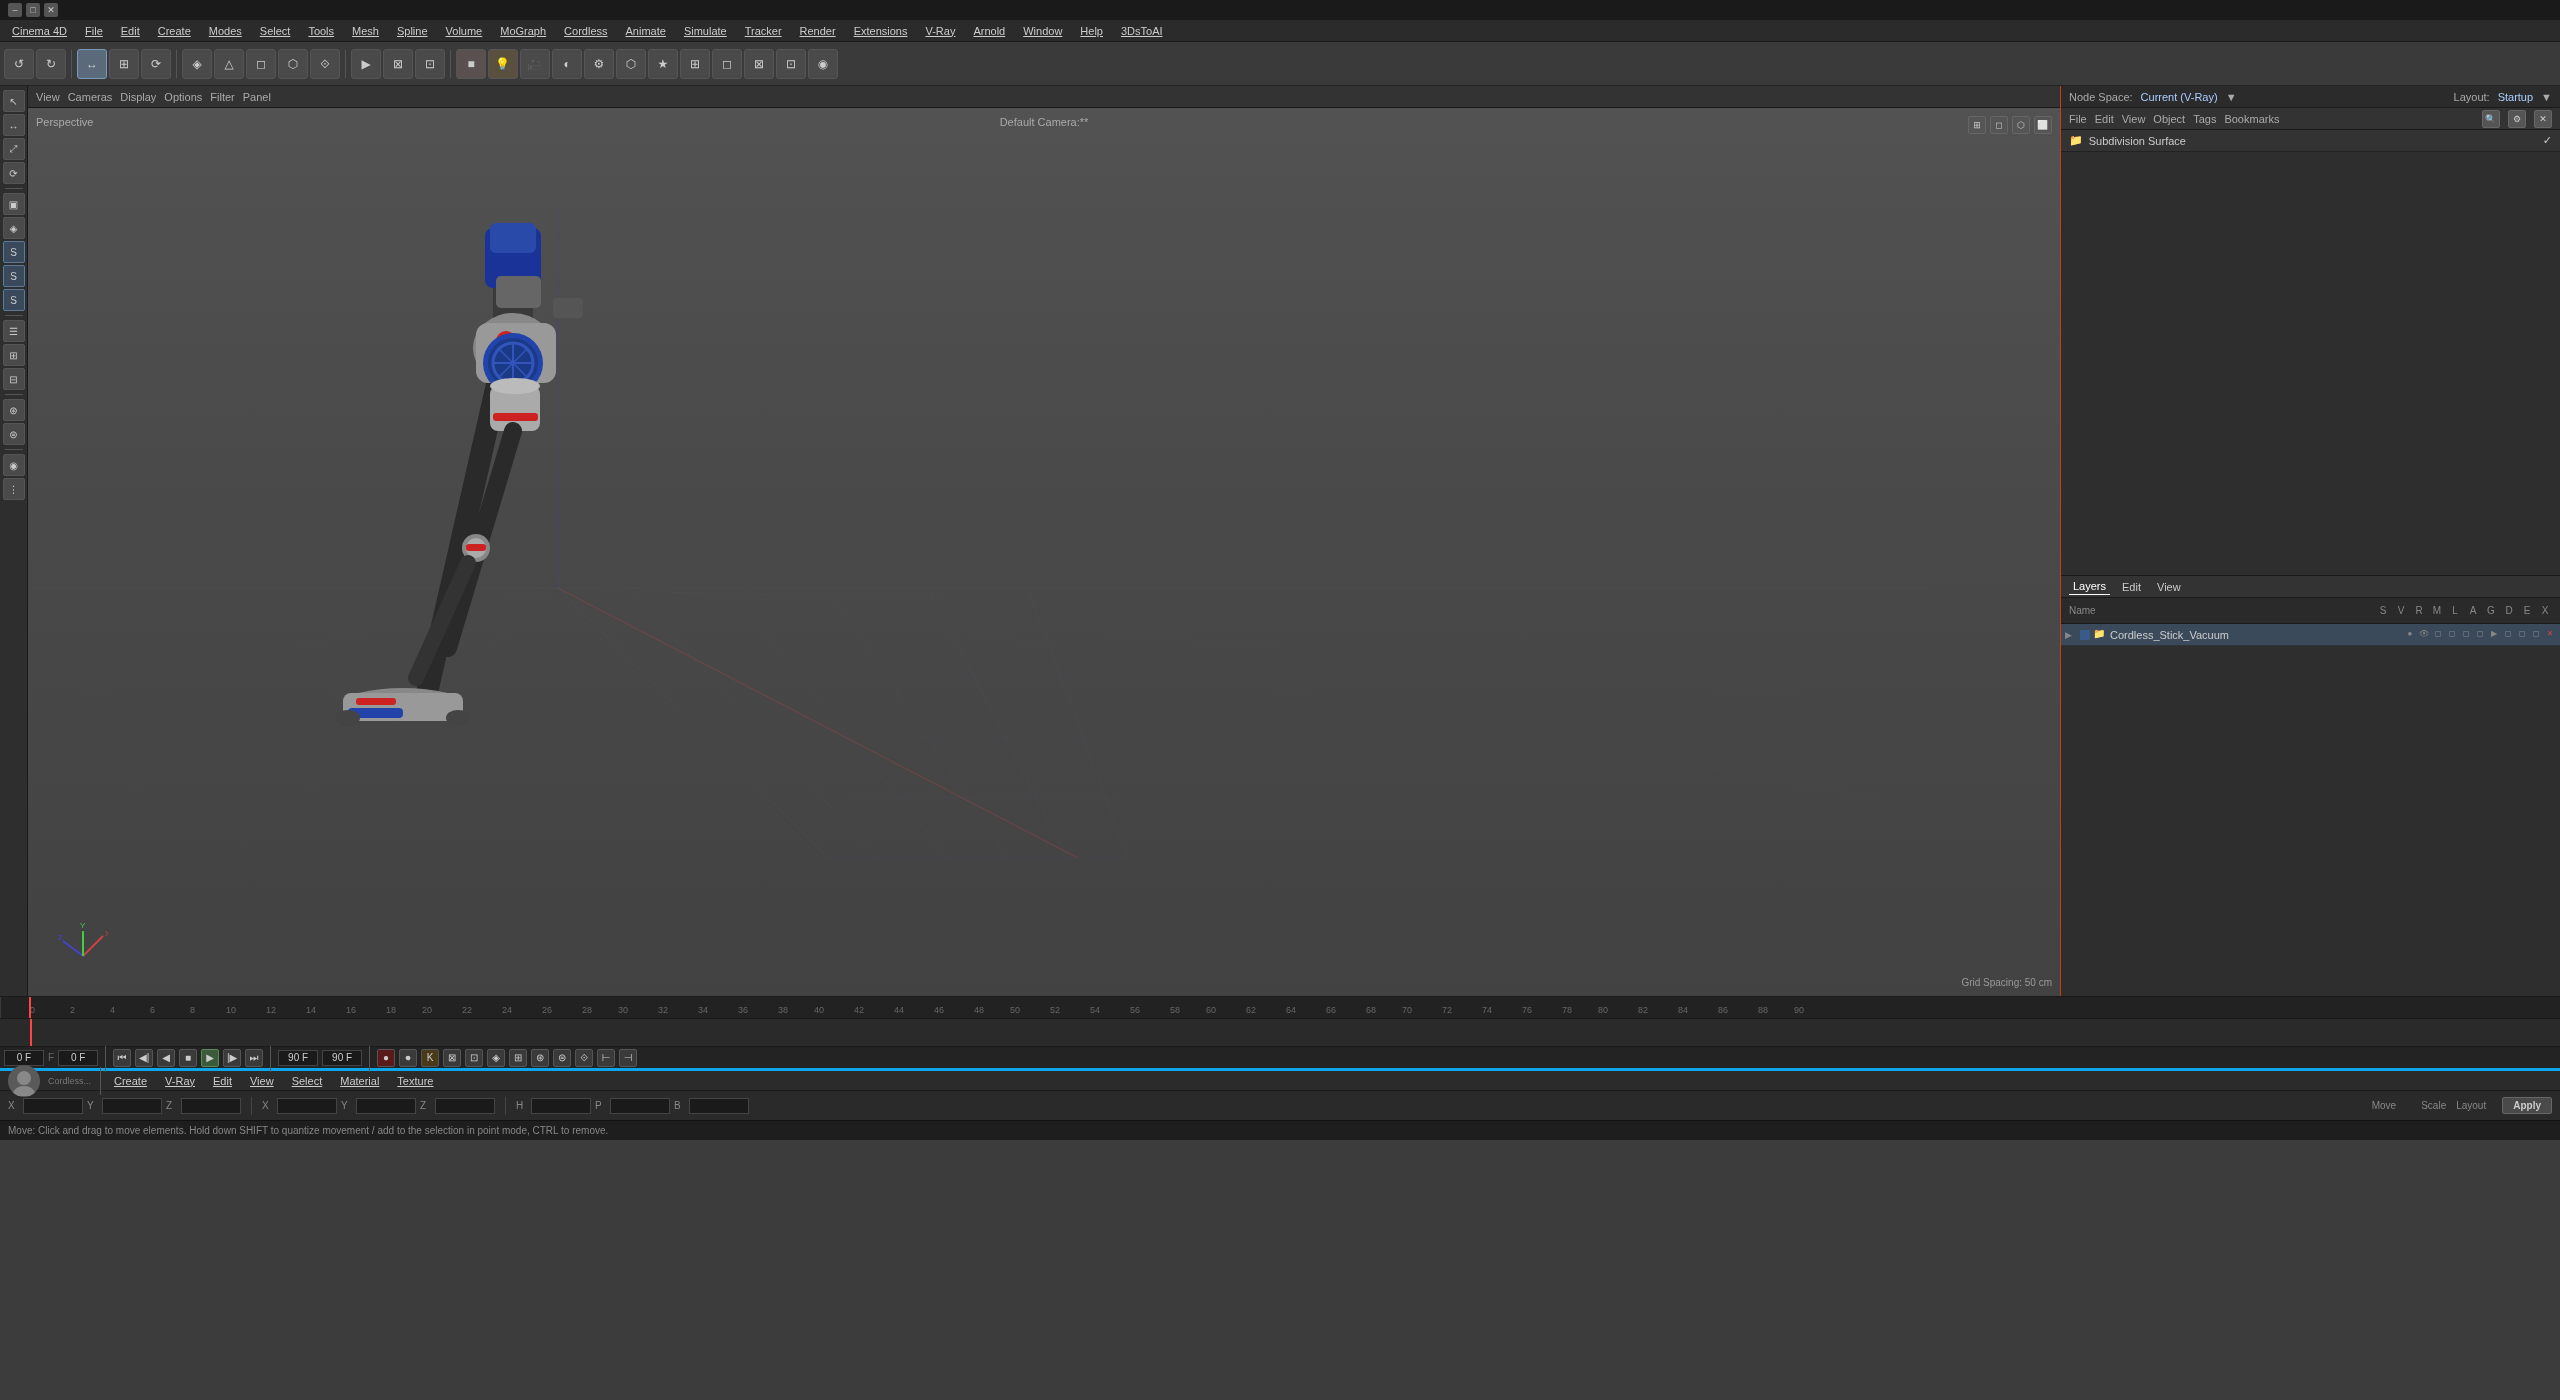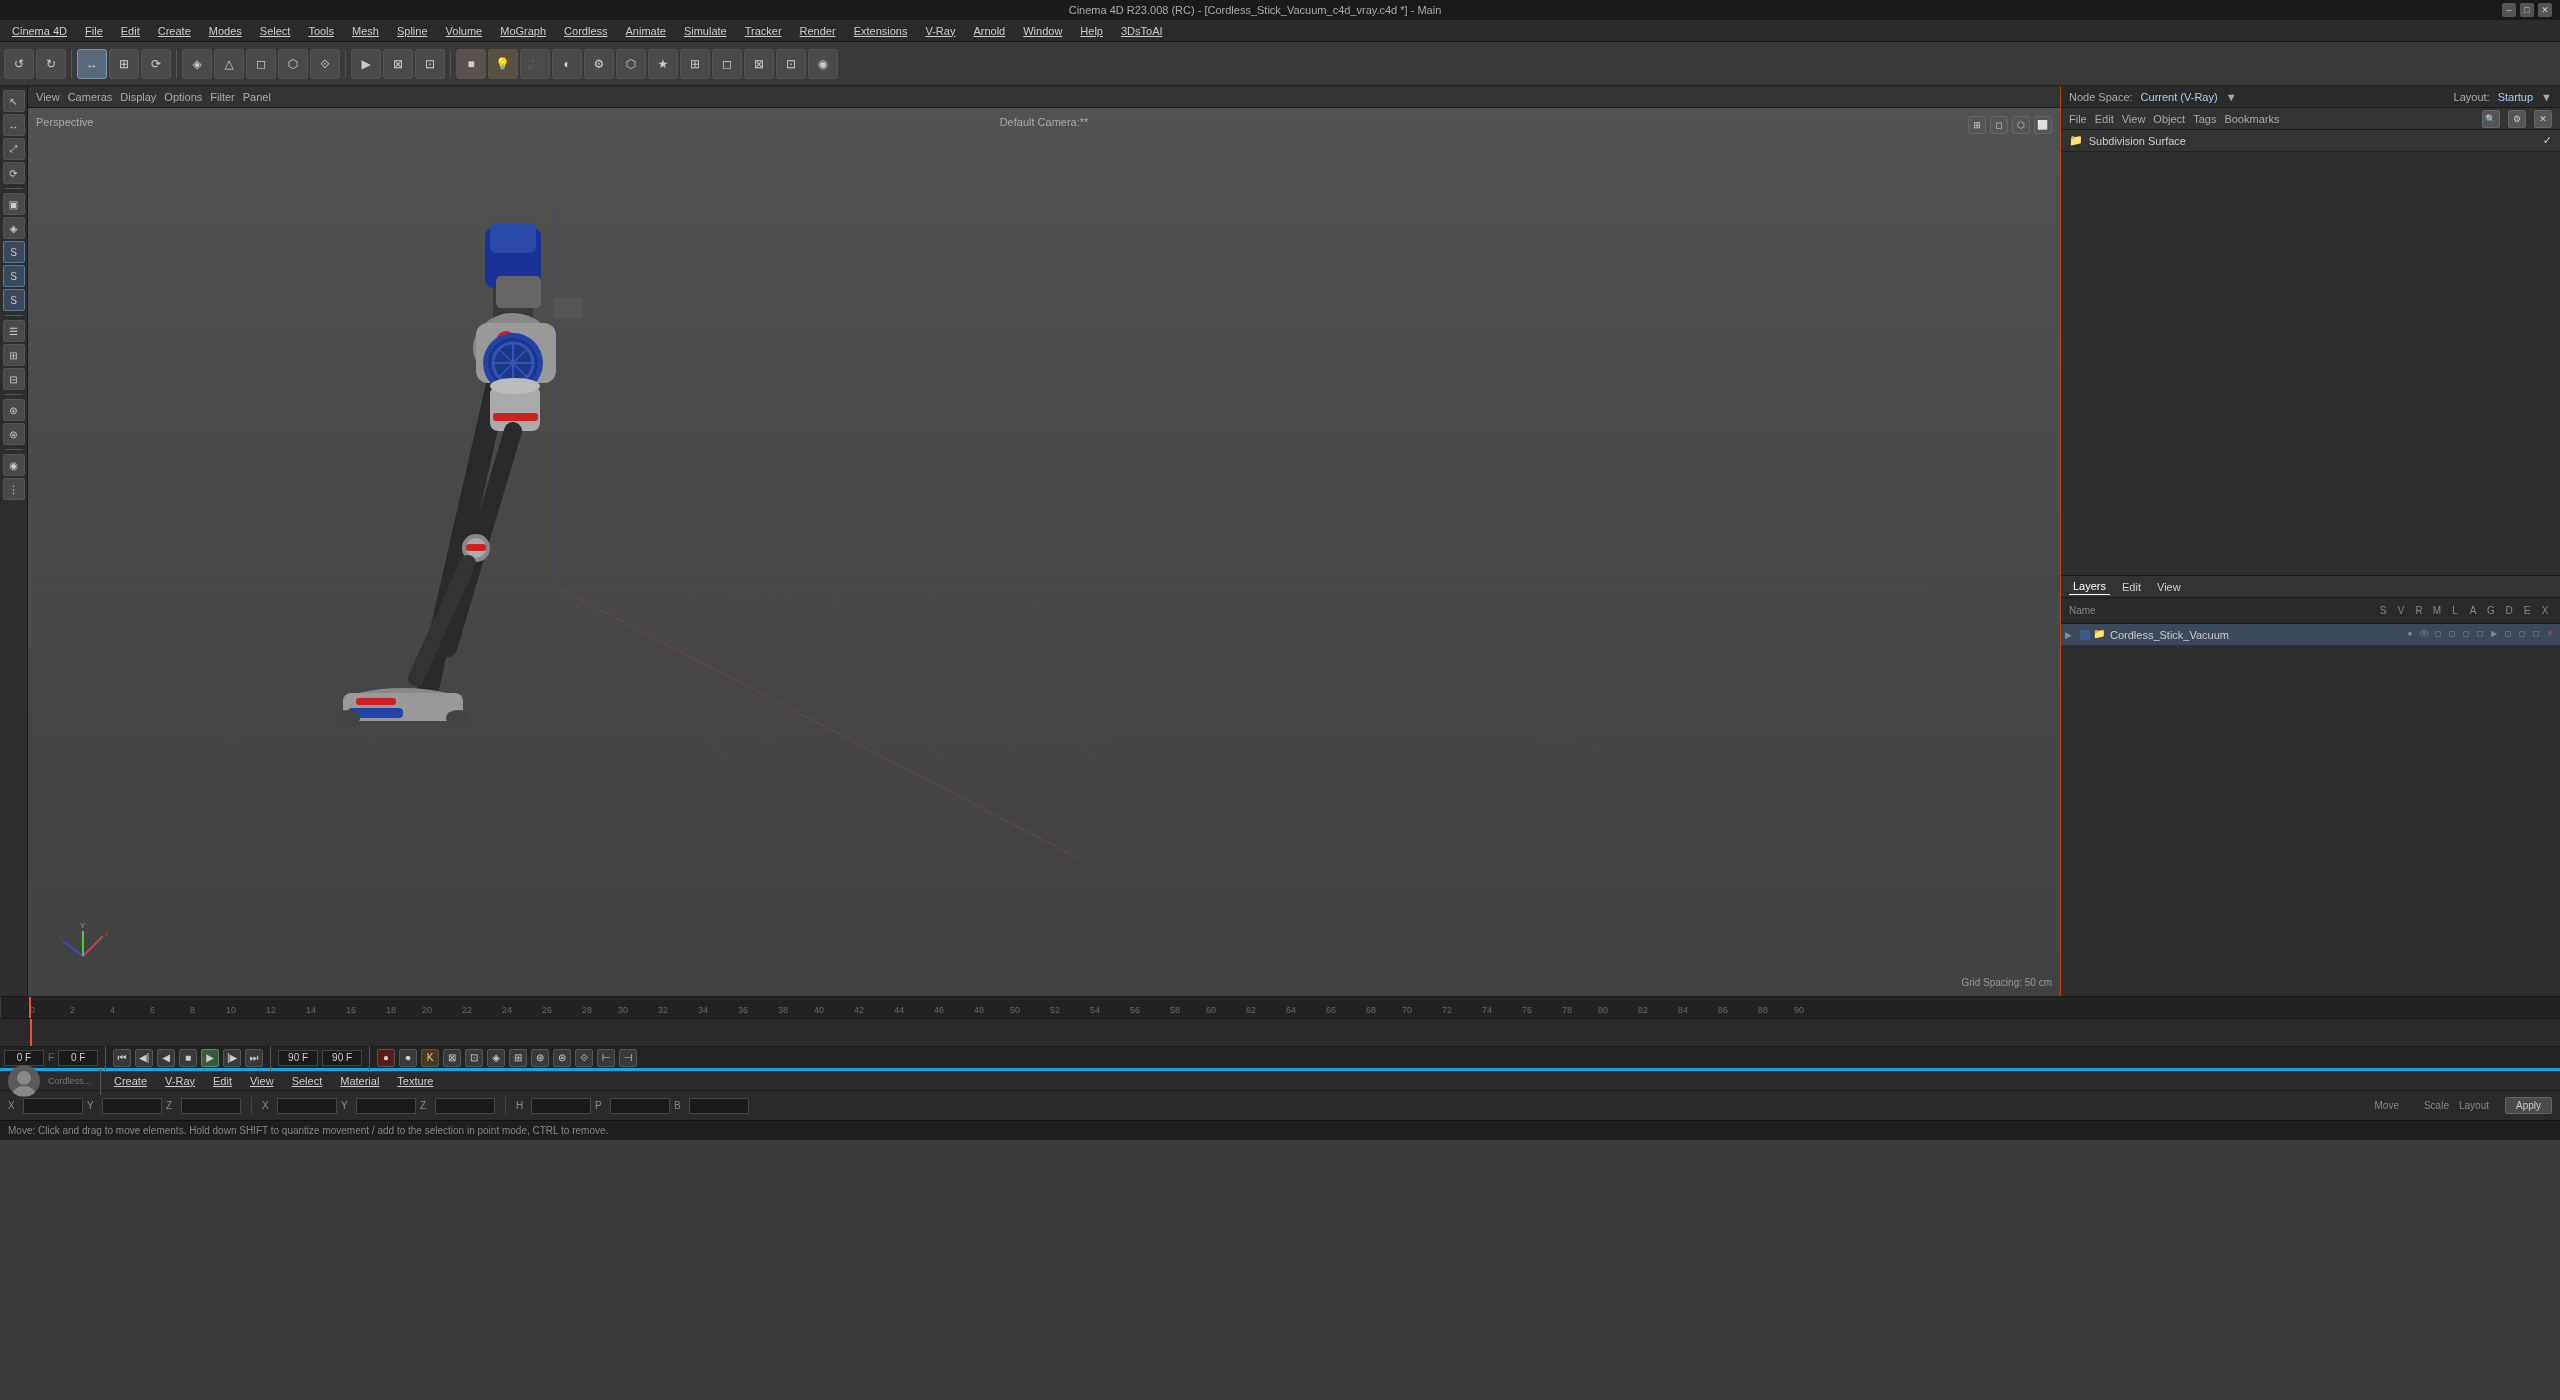--- a/index.html
+++ b/index.html
@@ -356,21 +356,21 @@
     .coord-input {
       width: 60px; height: 16px;
       background: #1a1a1a; border: 1px solid #444;
       color: #ccc; font-size: 10px;
       padding: 1px 4px;
     }
     .coord-separator { width: 1px; height: 18px; background: #444; margin: 0 6px; }
     .apply-btn {
       background: #4a4a4a; border: 1px solid #666;
       color: #ccc; font-size: 10px;
-      padding: 2px 10px; cursor: pointer; border-radius: 2px;
+      padding: 2px 10px; cursor: pointer; border-radius: 2px; font-weight: bold;
     }
 
     
     #status-bar {
       width: 100%;
       height: 20px;
       background: #1e1e1e;
       display: flex; align-items: center;
       padding: 0 8px;
       font-size: 10px; color: #888;
@@ -392,21 +392,20 @@
 
     
     ::-webkit-scrollbar { width: 8px; height: 8px; }
     ::-webkit-scrollbar-track { background: #1a1a1a; }
     ::-webkit-scrollbar-thumb { background: #555; border-radius: 2px; }
   </style>
 </head>
 <body>
 
 <div id="title-bar">
-  <div class="title-text">Cinema 4D R23.008 (RC) - [Cordless_Stick_Vacuum_c4d_vray.c4d *] - Main</div>
   <div class="win-controls">
     <div class="win-btn">–</div>
     <div class="win-btn">□</div>
     <div class="win-btn">✕</div>
   </div>
 </div>
 
 <div id="menu-bar">
   <div class="menu-item">Cinema 4D</div>
   <div class="menu-item">File</div>

